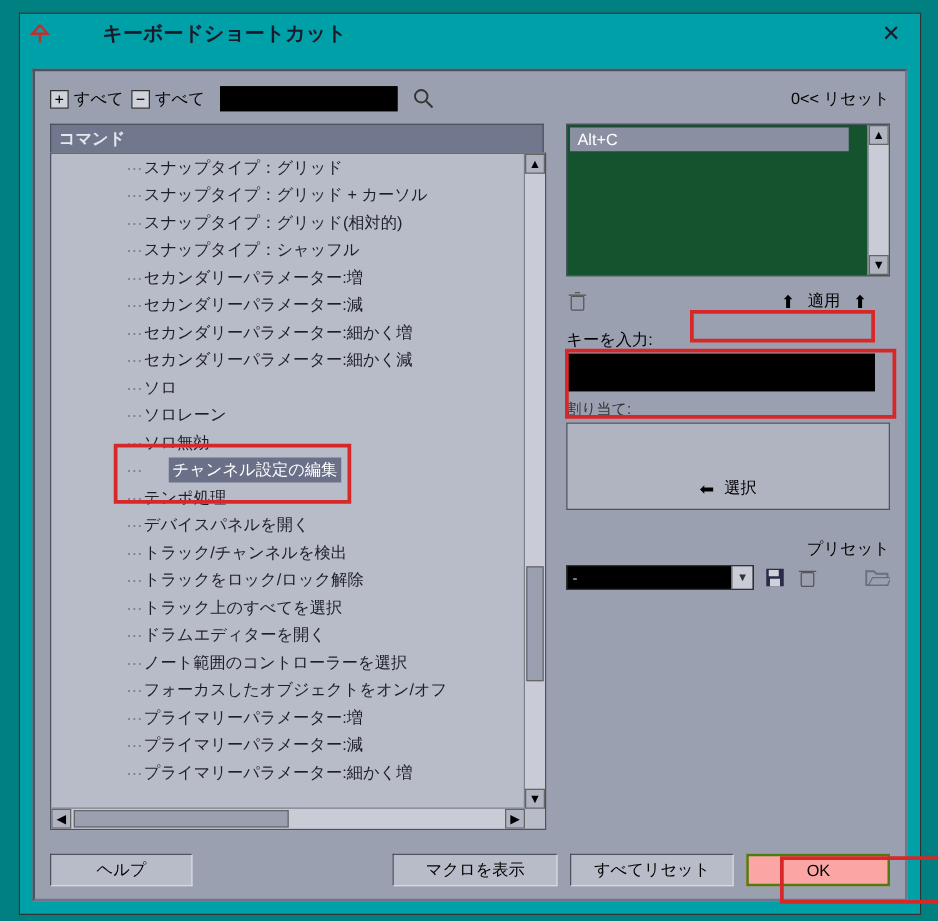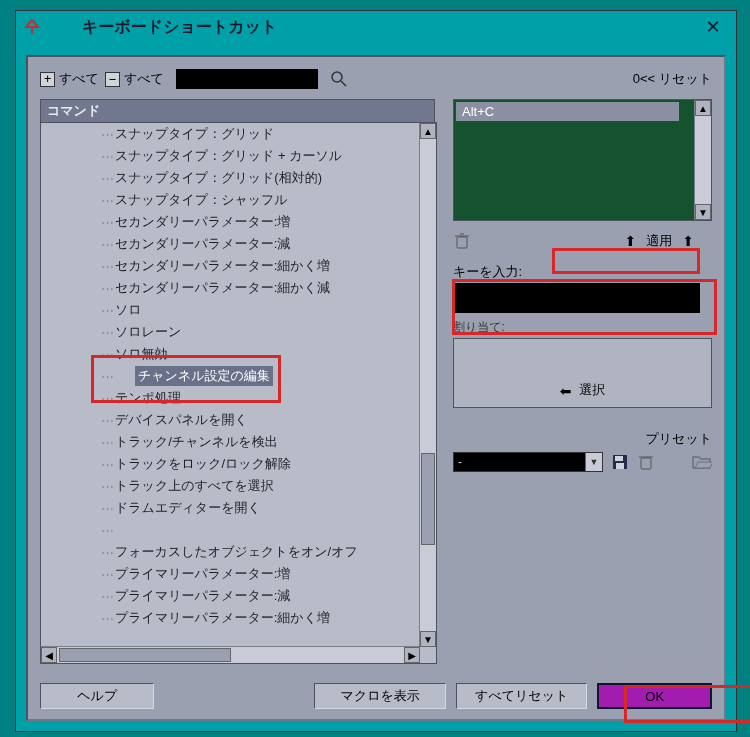--- a/index.html
+++ b/index.html
@@ -57,21 +57,21 @@
   .preset-label{margin-top:22px;text-align:right;}
   .preset-row{display:flex;align-items:center;margin-top:4px;gap:8px;}
   .preset-select{width:150px;height:20px;background:#000;border:1px solid #333;position:relative;color:#ccc;padding-left:4px;box-sizing:border-box;font-size:12px;line-height:18px;}
   .preset-select .dd{position:absolute;right:0;top:0;width:16px;height:100%;background:#c9ccd6;border-left:1px solid #666;display:flex;align-items:center;justify-content:center;font-size:9px;color:#333;}
   
   .bottom-row{position:absolute;left:12px;right:12px;bottom:10px;display:flex;gap:10px;align-items:center;}
   .btn{height:26px;background:#b8bcc8;border:1px solid #4d5260;border-right-color:#d6d9e2;border-bottom-color:#d6d9e2;display:flex;align-items:center;justify-content:center;padding:0 10px;box-sizing:border-box;}
   .btn.help{width:120px;}
   .btn.macro{width:138px;margin-left:150px;}
   .btn.resetall{width:138px;}
-  .btn.ok{width:120px;background:#a21caf;border:2px solid #0f172a;}
+  .btn.ok{width:120px;background:#fca5a5;border:2px solid #4d7c0f;}
   
   .hl{position:absolute;border:3px solid #d62828;pointer-events:none;box-sizing:border-box;}
   
   svg{display:block;}
 </style>
 </head>
 <body>
 
 <div class="window">
   <div class="titlebar">
@@ -179,20 +179,21 @@
             <div class="tree-item">
               <span class="dots">⋯</span>
               <span class="lbl">トラック上のすべてを選択</span>
             </div>
             <div class="tree-item">
               <span class="dots">⋯</span>
               <span class="lbl">ドラムエディターを開く</span>
             </div>
             <div class="tree-item">
               <span class="dots">⋯</span>
+              <span class="lbl">ノート範囲のコントローラーを選択</span>
             </div>
             <div class="tree-item">
               <span class="dots">⋯</span>
               <span class="lbl">フォーカスしたオブジェクトをオン/オフ</span>
             </div>
             <div class="tree-item">
               <span class="dots">⋯</span>
               <span class="lbl">プライマリーパラメーター:増</span>
             </div>
             <div class="tree-item">

